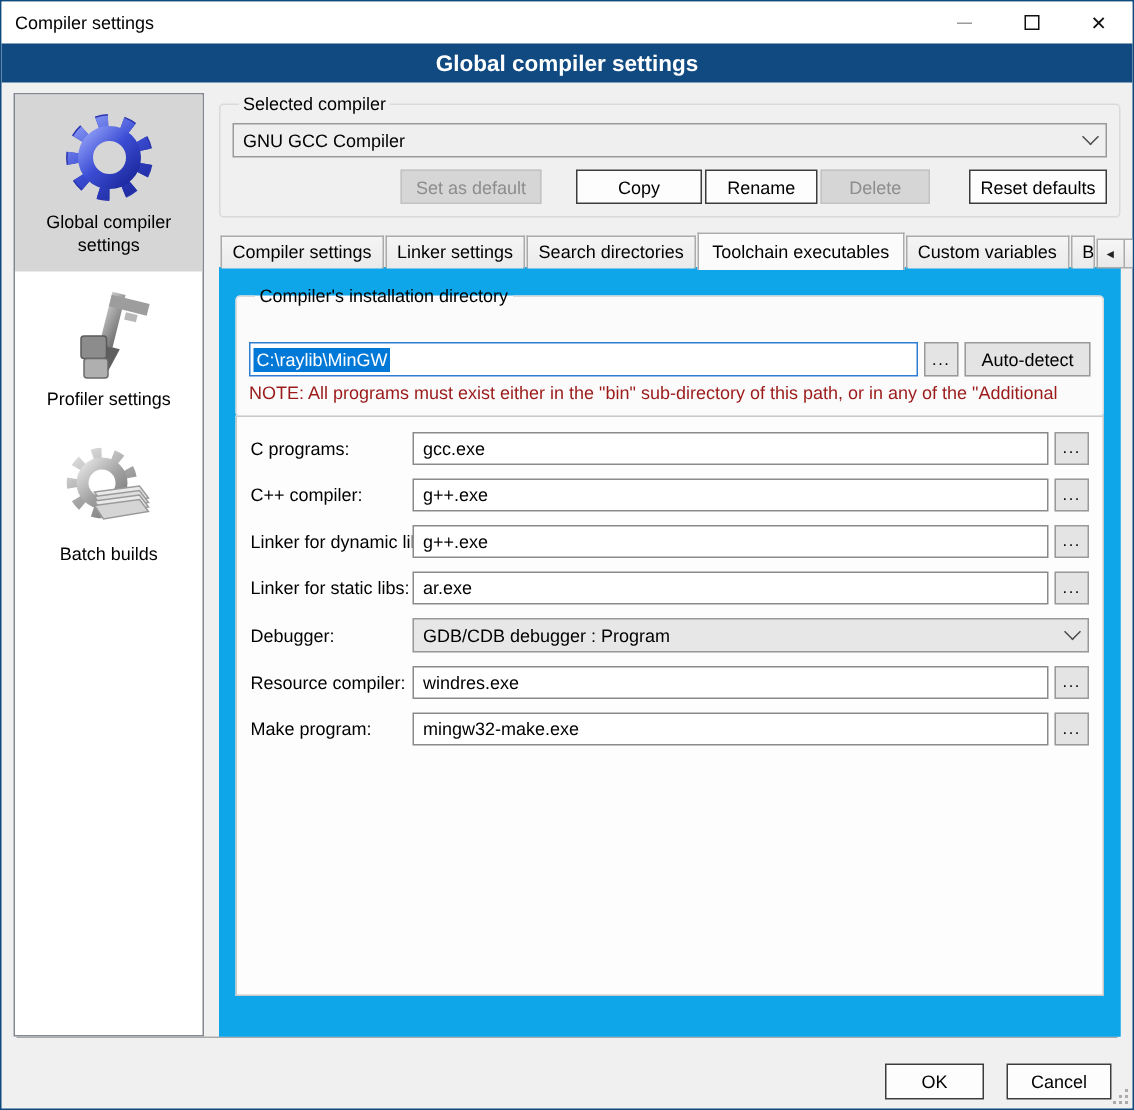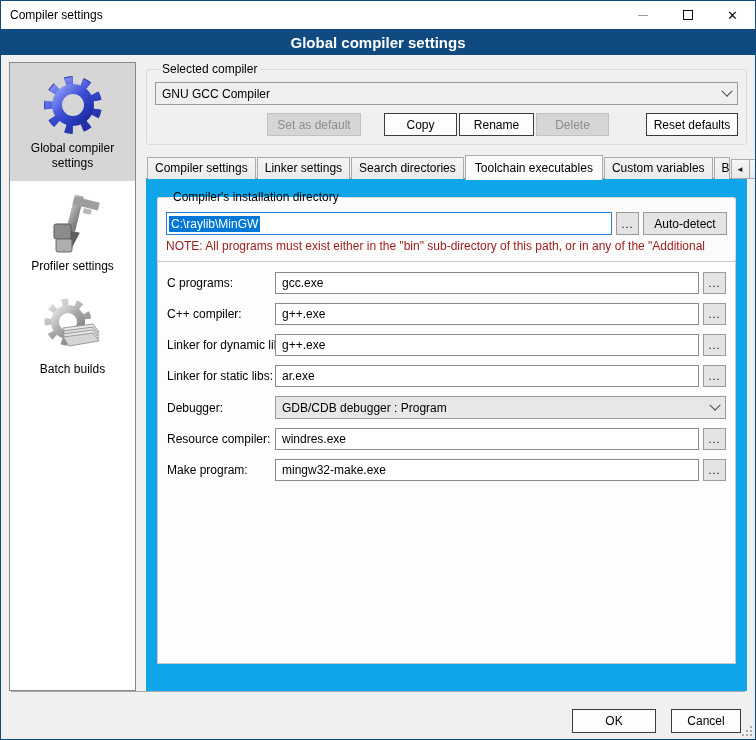--- a/index.html
+++ b/index.html
@@ -45,42 +45,42 @@
            padding:0 6px; position:relative; cursor:default; }
   .combo .combo-text { flex:1; overflow:hidden; white-space:nowrap; }
   .chev { width:8px; height:8px; border-right:1.5px solid #4A4A4A; border-bottom:1.5px solid #4A4A4A;
           transform:rotate(45deg) translate(-2px,-2px); flex:0 0 auto; }
   .cmp-btn-row { display:flex; margin-top:8px; align-items:center; }
   .btn { height:23px; background:#E4E4E4; border:1px solid #9A9A9A; font-size:12px;
          font-family:"Liberation Sans",sans-serif; cursor:default; }
   .btn.strong { background:#FDFDFD; border:1px solid #3C3C3C; }
   .btn.disabled { background:#D6D6D6; border:1px solid #C2C2C2; color:#8D8D8D; }
   .b-setdef { width:94px; margin-left:112px; }
-  .b-copy { width:73px; margin-left:23px; }
+  .b-copy { width:84px; margin-left:23px; }
   .b-rename { width:75px; margin-left:2px; }
   .b-delete { width:73px; margin-left:2px; }
   .b-reset { width:92px; margin-left:auto; }
 
   
   .tabstrip { display:flex; align-items:flex-end; margin-top:10px; position:relative; z-index:2; padding-left:1px; }
   .tab { border:1px solid #ABABAB; border-bottom:none; background:linear-gradient(#F5F5F5,#EAEAEA);
          padding:3px 7px 4px 7px; margin-right:1px; white-space:nowrap; cursor:default; font-size:12px; }
   .tab.active { background:#FBFBFB; padding:5px 9px 5px 9px; margin-bottom:-1px; position:relative; z-index:3; }
   .tab.clipped { max-width:42px; overflow:hidden; }
   .tab-arrows { margin-left:auto; display:flex; }
   .arrow-btn { width:19px; height:20px; border:1px solid #ABABAB; background:linear-gradient(#F7F7F7,#E9E9E9);
                font-size:8px; display:flex; align-items:center; justify-content:center; cursor:default; color:#222; }
   .arrow-btn + .arrow-btn { border-left:none; }
 
   .outer-panel { flex:1 1 auto; border:3px solid #0ea5e9; background:#0ea5e9; margin-top:-1px;
                  padding:9px 8px 24px 8px; display:flex; flex-direction:column; min-height:0; position:relative; z-index:1; }
 
   
   .install-fs { flex:0 0 auto; background:#FBFBFB; }
-  .install-row { display:flex; align-items:center; margin-top:2px; }
+  .install-row { display:flex; align-items:center; margin-top:18px; }
   .textbox { height:23px; border:1px solid #7F7F7F; background:#fff; display:flex; align-items:center;
              padding:0 2px; overflow:hidden; white-space:nowrap; }
   .textbox.focused { border:1px solid #2D7DD2; }
   .textbox .sel-text { background:#0078D7; color:#fff; padding:1px 2px; }
   .install-path { flex:1 1 auto; }
   .browse-btn { width:23px; height:23px; margin-left:4px; background:#E4E4E4; border:1px solid #9A9A9A;
                 font-size:11px; line-height:10px; letter-spacing:1px; cursor:default; flex:0 0 auto; }
   .autodetect-btn { height:23px; width:84px; margin-left:4px; flex:0 0 auto; }
   .note { color:#9B1B1B; font-size:12px; margin-top:4px; white-space:nowrap; overflow:hidden; }
 
@@ -97,21 +97,21 @@
   .frm-input { height:22px; width:100%; border:1px solid #8A8A8A; background:#fff; padding:0 6px;
                font-family:"Liberation Sans",sans-serif; font-size:12px; }
   .frm-browse { width:23px; height:22px; justify-self:end; background:#E4E4E4; border:1px solid #9A9A9A;
                 font-size:11px; line-height:10px; letter-spacing:1px; cursor:default; }
   .frm-combo { grid-column:2 / 4; height:23px; background:#E7E7E7; border:1px solid #999; }
 
   
   .footer { flex:0 0 48px; display:flex; flex-direction:column; }
   .footer-divider { height:1px; background:#A9A9A9; margin:0 10px; }
   .footer-btns { display:flex; justify-content:flex-end; align-items:center; padding:10px 14px 0 0; position:relative; flex:1; }
-  .b-ok { width:84px; height:24px; }
+  .b-ok { width:66px; height:24px; }
   .b-cancel { width:70px; height:24px; margin-left:15px; }
   .grip { position:absolute; right:2px; bottom:2px; }
 </style>
 </head>
 <body>
 
 <div class="window">
 
   <div class="titlebar">
     <span class="title">Compiler settings</span>

